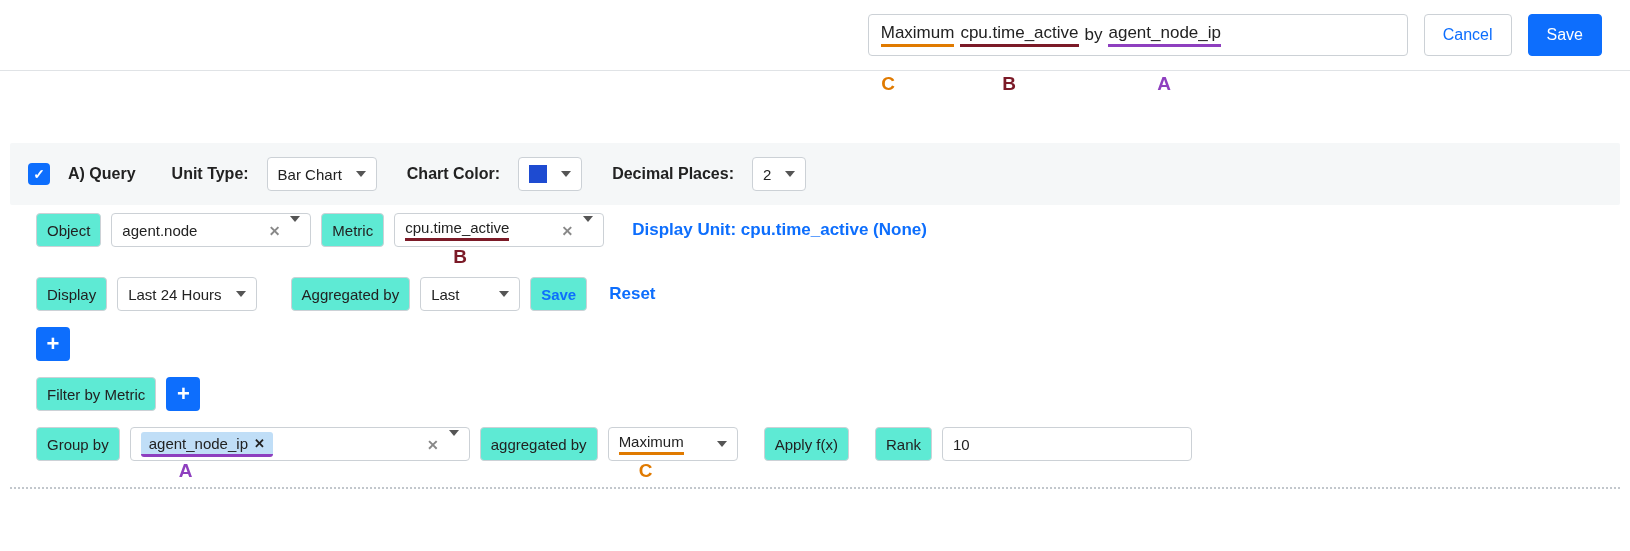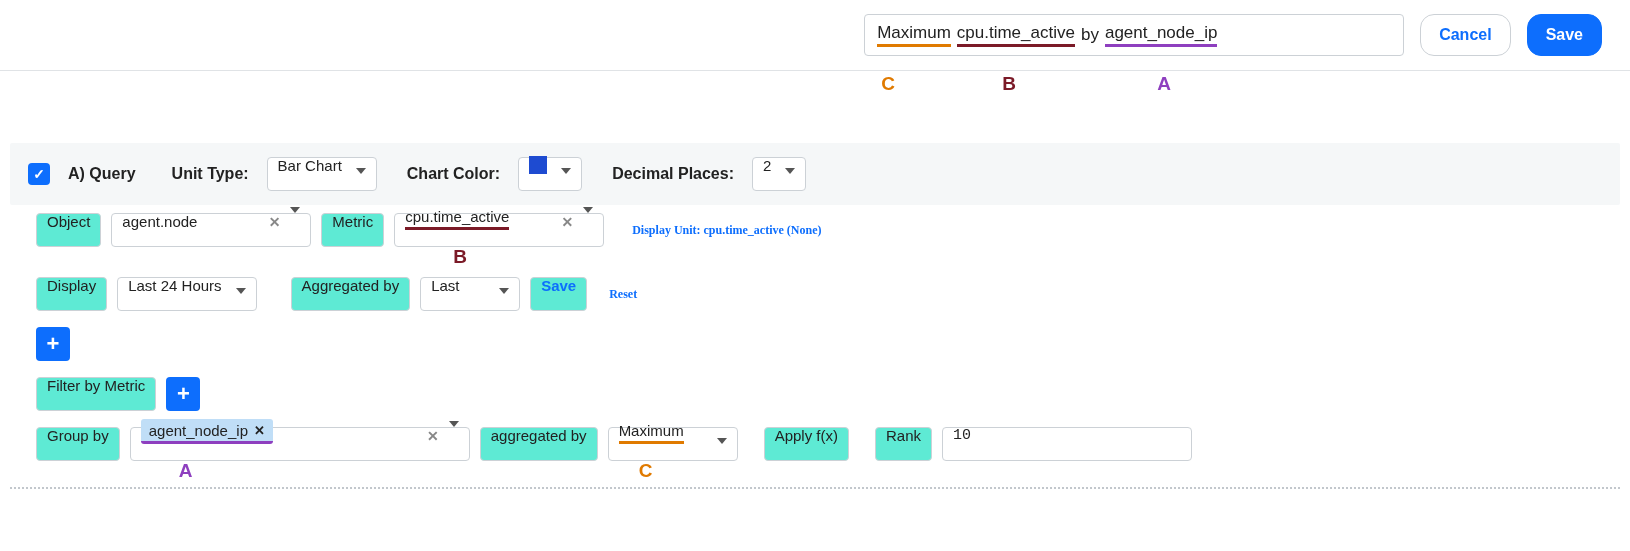--- a/index.html
+++ b/index.html
@@ -60,23 +60,23 @@
   }
   .letter-row .spacer-right { width: 204px; }
   .letter-row .letters { width: 540px; display: flex; gap: 0; }
   .letter-c { color: var(--orange); width: 92px; text-align: center; }
   .letter-b { color: var(--maroon); width: 150px; text-align: center; }
   .letter-a { color: var(--purple); width: 160px; text-align: center; }
 
   .btn {
     height: 42px;
     padding: 0 18px;
-    border-radius: 14px;
+    border-radius: 4px;
     font-size: 16px;
-    font-weight: 700;
+    font-weight: 400;
     cursor: pointer;
     display: inline-flex;
     align-items: center;
     gap: 6px;
     border: 1px solid var(--border);
     background: #fff;
     color: var(--text);
   }
   .btn-link { color: var(--blue); background: #fff; }
   .btn-primary { background: var(--blue); color: #fff; border-color: var(--blue); }
@@ -106,21 +106,21 @@
     font-size: 14px;
   }
   .checkbox::before { content: "✓"; font-weight: 900; }
 
   .select, .field, .label-box {
     height: 28px;
     border: 1px solid var(--border);
     border-radius: 4px;
     background: #fff;
     display: inline-flex;
-    align-items: flex-end;
+    align-items: center;
     padding: 16px 10px;
     font-size: 15px;
     font-weight: 400;
     gap: 8px;
   }
   .label-box { background: #5eead4; }
   .select .caret, .caret {
     width: 0; height: 0;
     border-left: 5px solid transparent;
     border-right: 5px solid transparent;
@@ -182,23 +182,22 @@
   .letter-under.a { color: var(--purple); }
   .letter-under.c { color: var(--orange); }
 
   .underline-b { border-bottom: 3px solid var(--maroon); padding-bottom: 2px; }
   .underline-c { border-bottom: 3px solid var(--orange); padding-bottom: 2px; }
   .underline-a { border-bottom: 3px solid var(--purple); padding-bottom: 2px; }
 
   .linkish {
     color: var(--blue);
     font-weight: 600;
-    font-size: 12px;
+    font-size: 17px;
     cursor: pointer;
-    font-family: Liberation Serif, serif;
   }
 
   .dotted-rule {
     border-top: 2px dotted #c2c7cc;
     margin: 18px 10px 0 10px;
   }
 </style>
 </head>
 <body>
 
@@ -323,18 +322,18 @@
     <span class="letter-under c" style="left:30px;">C</span>
   </div>
 
   <div style="width:6px;"></div>
 
   <div class="label-box" style="cursor:pointer;">Apply f(x)</div>
 
   <div style="width:6px;"></div>
 
   <div class="label-box">Rank</div>
-  <div class="field" style="width:250px;font-family:Liberation Mono, monospace;">
+  <div class="field" style="width:250px;">
     <span>10</span>
   </div>
 </div>
 
 <div class="dotted-rule"></div>
 
 </body></html>

